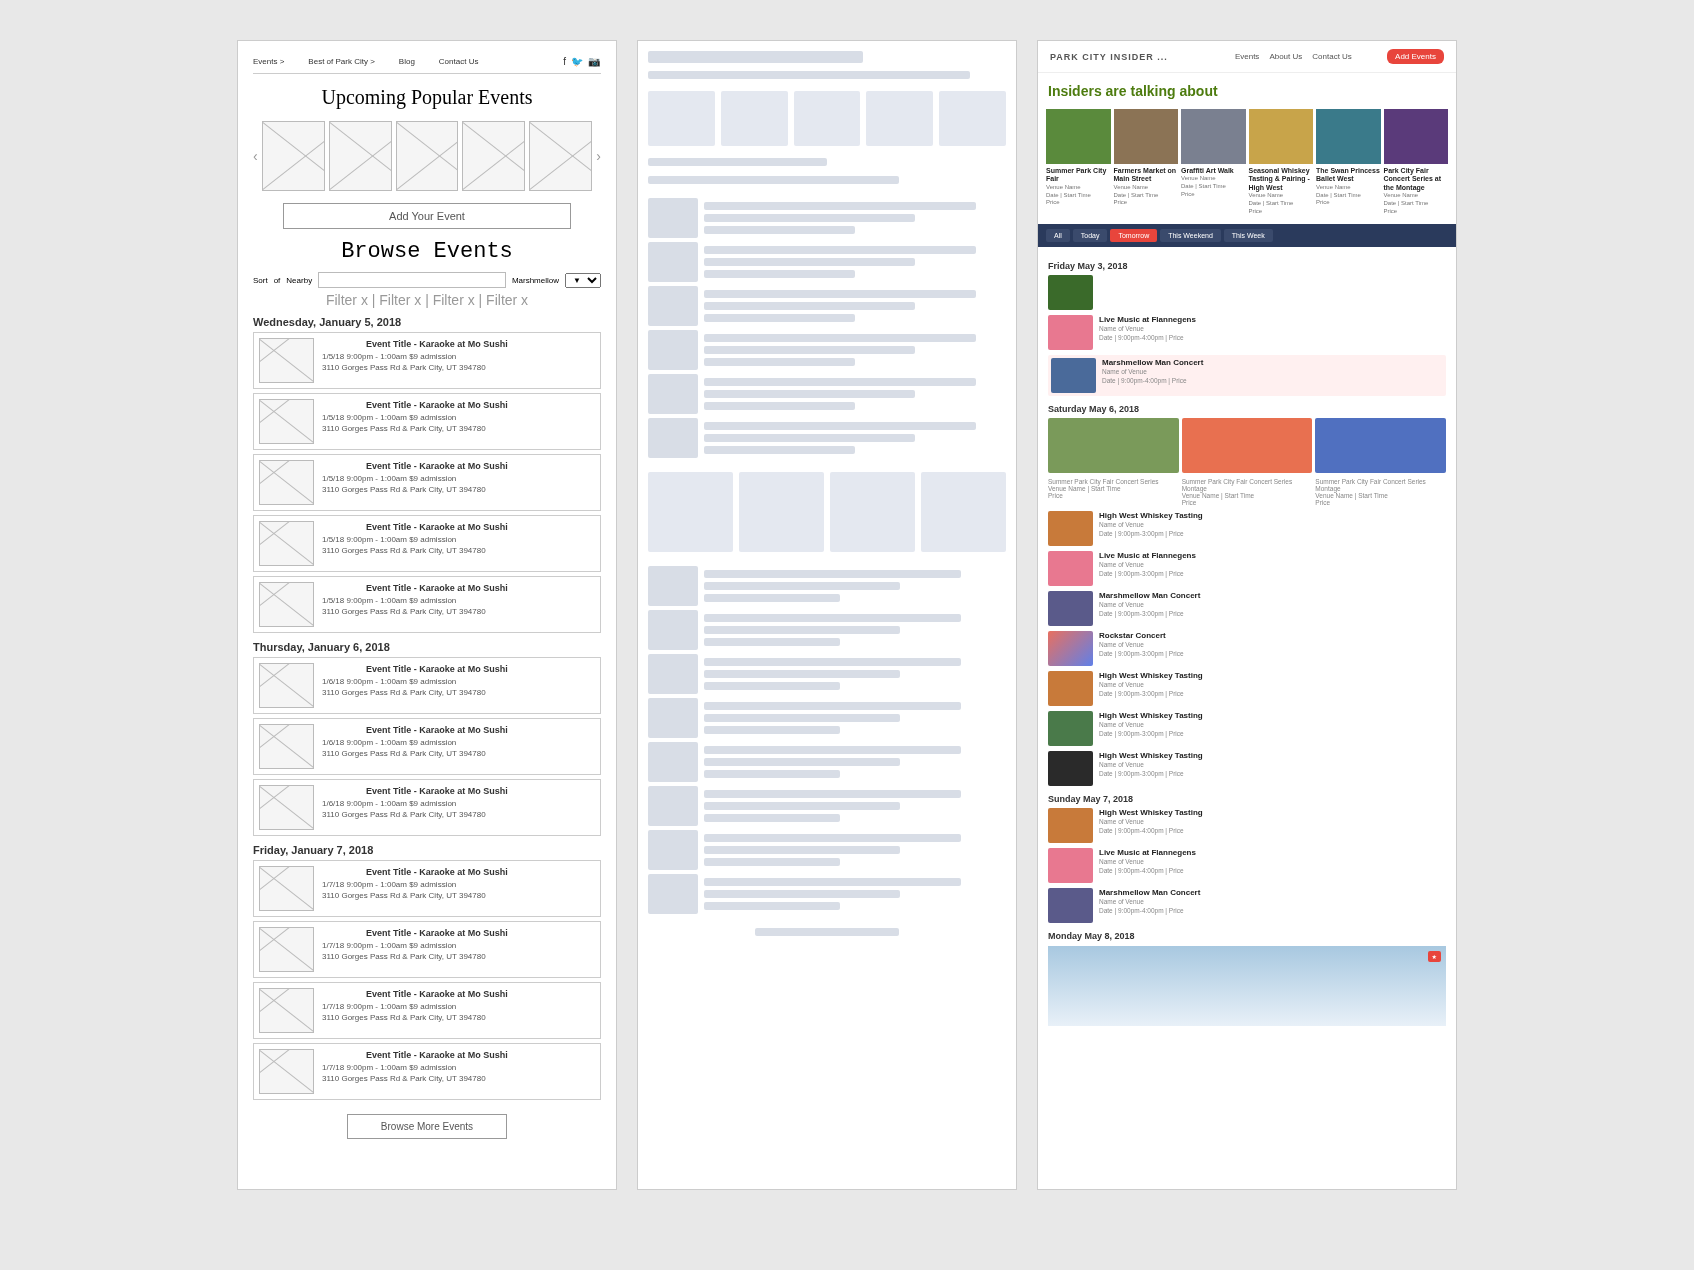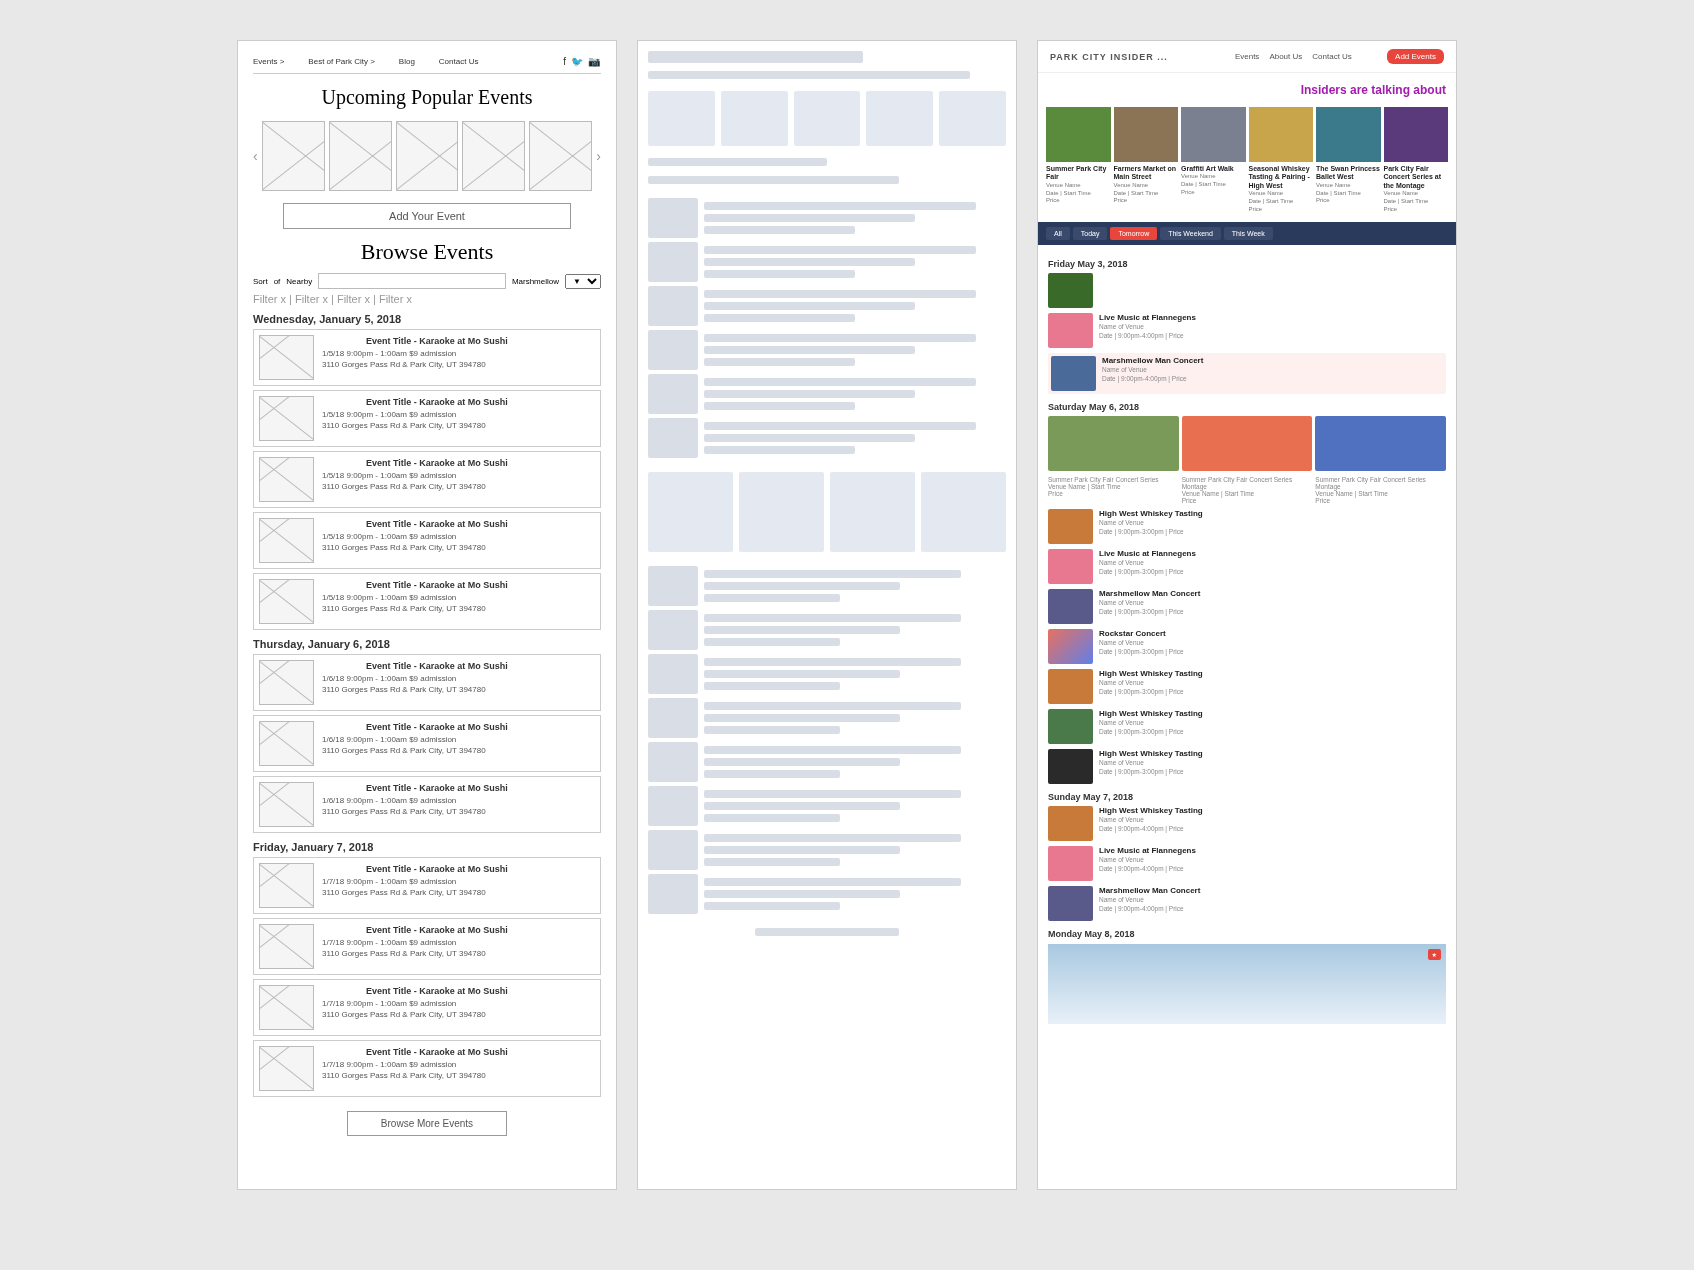--- a/index.html
+++ b/index.html
@@ -71,21 +71,21 @@
       text-align: center;
       padding: 6px;
       font-size: 11px;
       color: #555;
       margin: 10px 30px;
       cursor: pointer;
     }
     .wf-browse-title {
       text-align: center;
       font-size: 22px;
-      font-family: Liberation Serif, serif;
+      font-family: Liberation Mono, monospace;
       font-weight: normal;
       margin: 3px 0 8px;
     }
     .wf-filter-row {
       display: flex;
       align-items: center;
       gap: 6px;
       margin-bottom: 4px;
       font-size: 9px;
     }
@@ -94,22 +94,22 @@
       padding: 1px 3px;
     }
     .wf-filter-input {
       flex: 1;
       height: 16px;
       border: 1px solid #bbb;
       font-size: 8px;
       padding: 0 4px;
     }
     .wf-filter-tags {
-      text-align: left;
-      font-size: 11px;
+      text-align: center;
+      font-size: 14px;
       color: #999;
       margin-bottom: 2px;
     }
     .wf-date-header {
       font-size: 11px;
       font-weight: bold;
       margin: 8px 0 4px;
       color: #333;
     }
     .wf-event-item {
@@ -254,25 +254,25 @@
     .hf-nav-links { display: flex; gap: 10px; font-size: 8px; color: #555; padding-left: 32px; }
     .hf-add-btn {
       background: #e8453c;
       color: #fff;
       font-size: 8px;
       padding: 3px 8px;
       border-radius: 6px;
       cursor: pointer;
     }
     .hf-hero-title {
-      text-align: right;
-      font-size: 12px;
+      text-align: left;
+      font-size: 14px;
       font-weight: bold;
       padding: 10px;
-      color: #a21caf;
+      color: #4d7c0f;
     }
     .hf-featured-grid {
       display: flex;
       gap: 3px;
       padding: 0 8px 8px;
     }
     .hf-featured-item {
       flex: 1;
       position: relative;
     }

